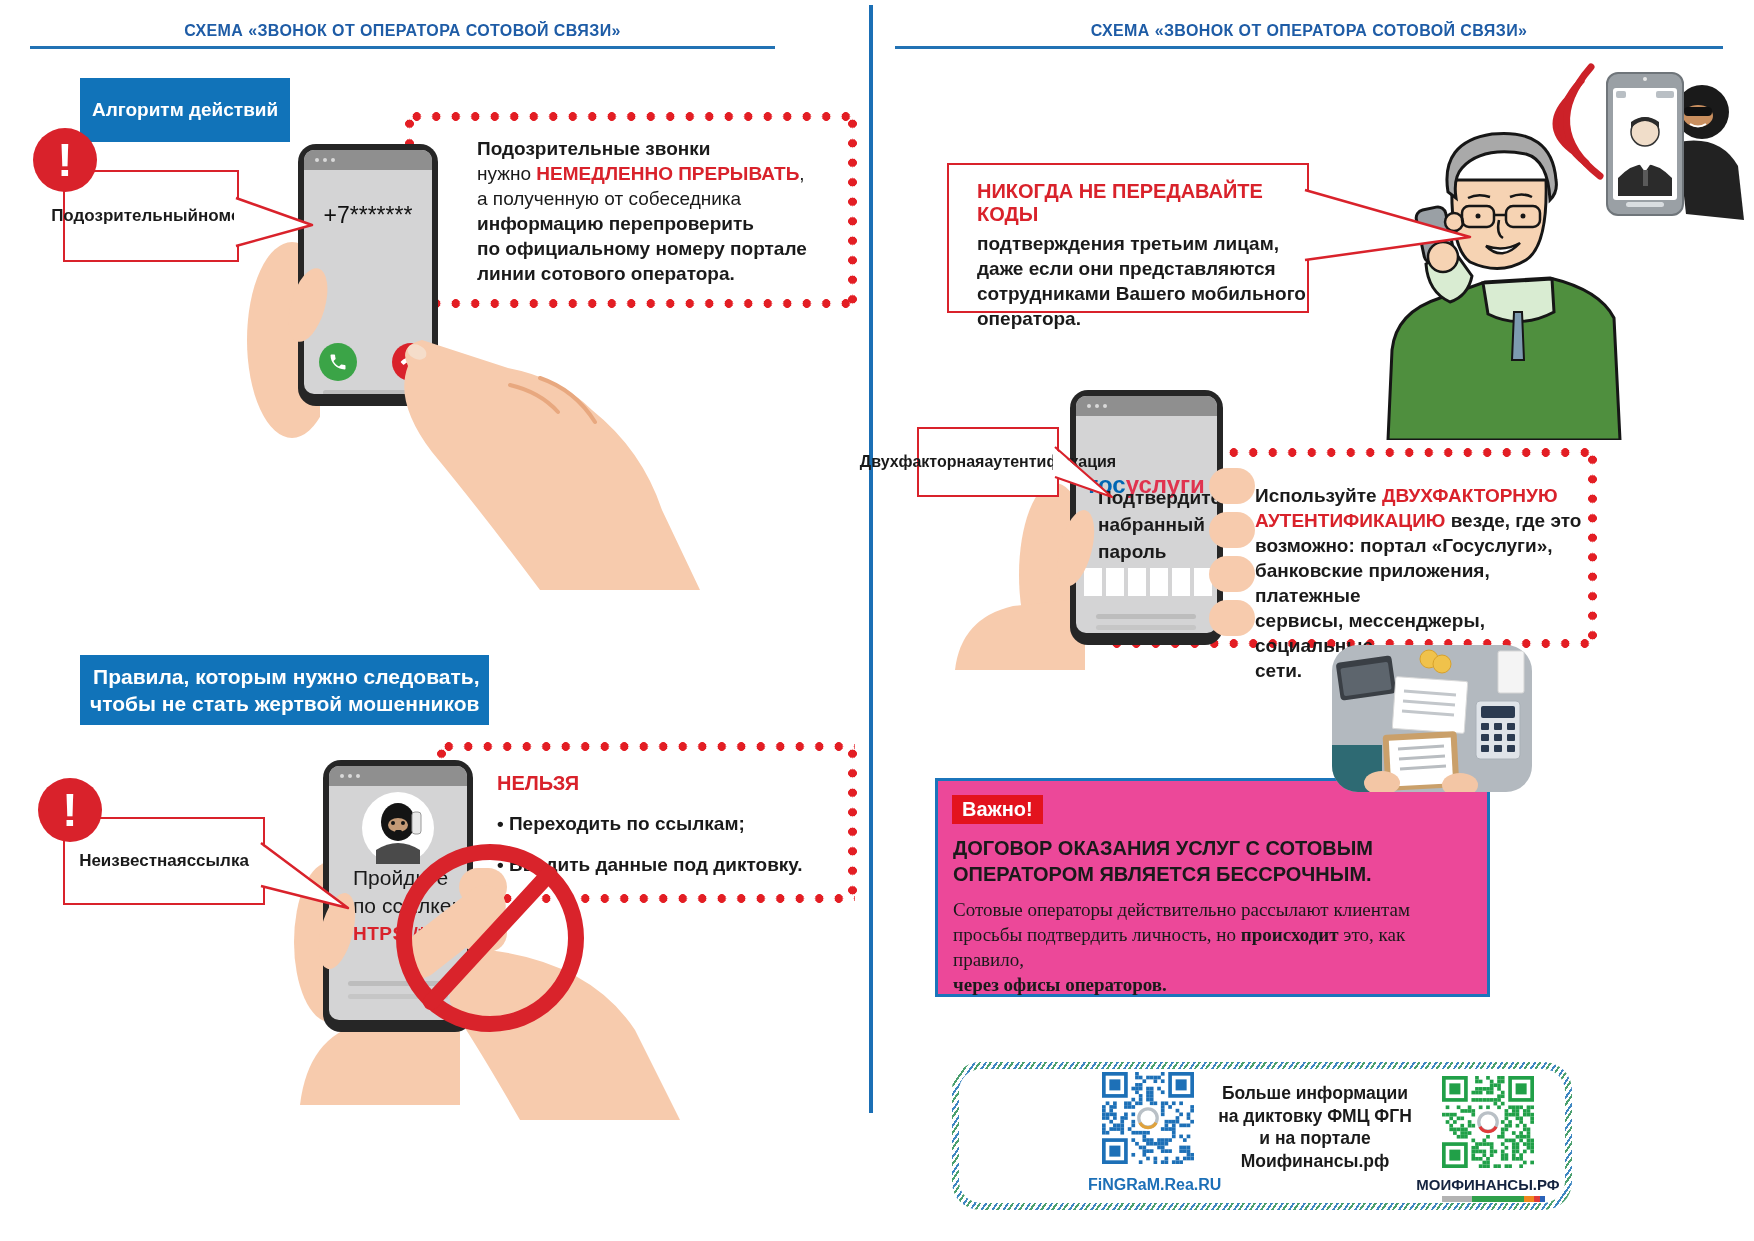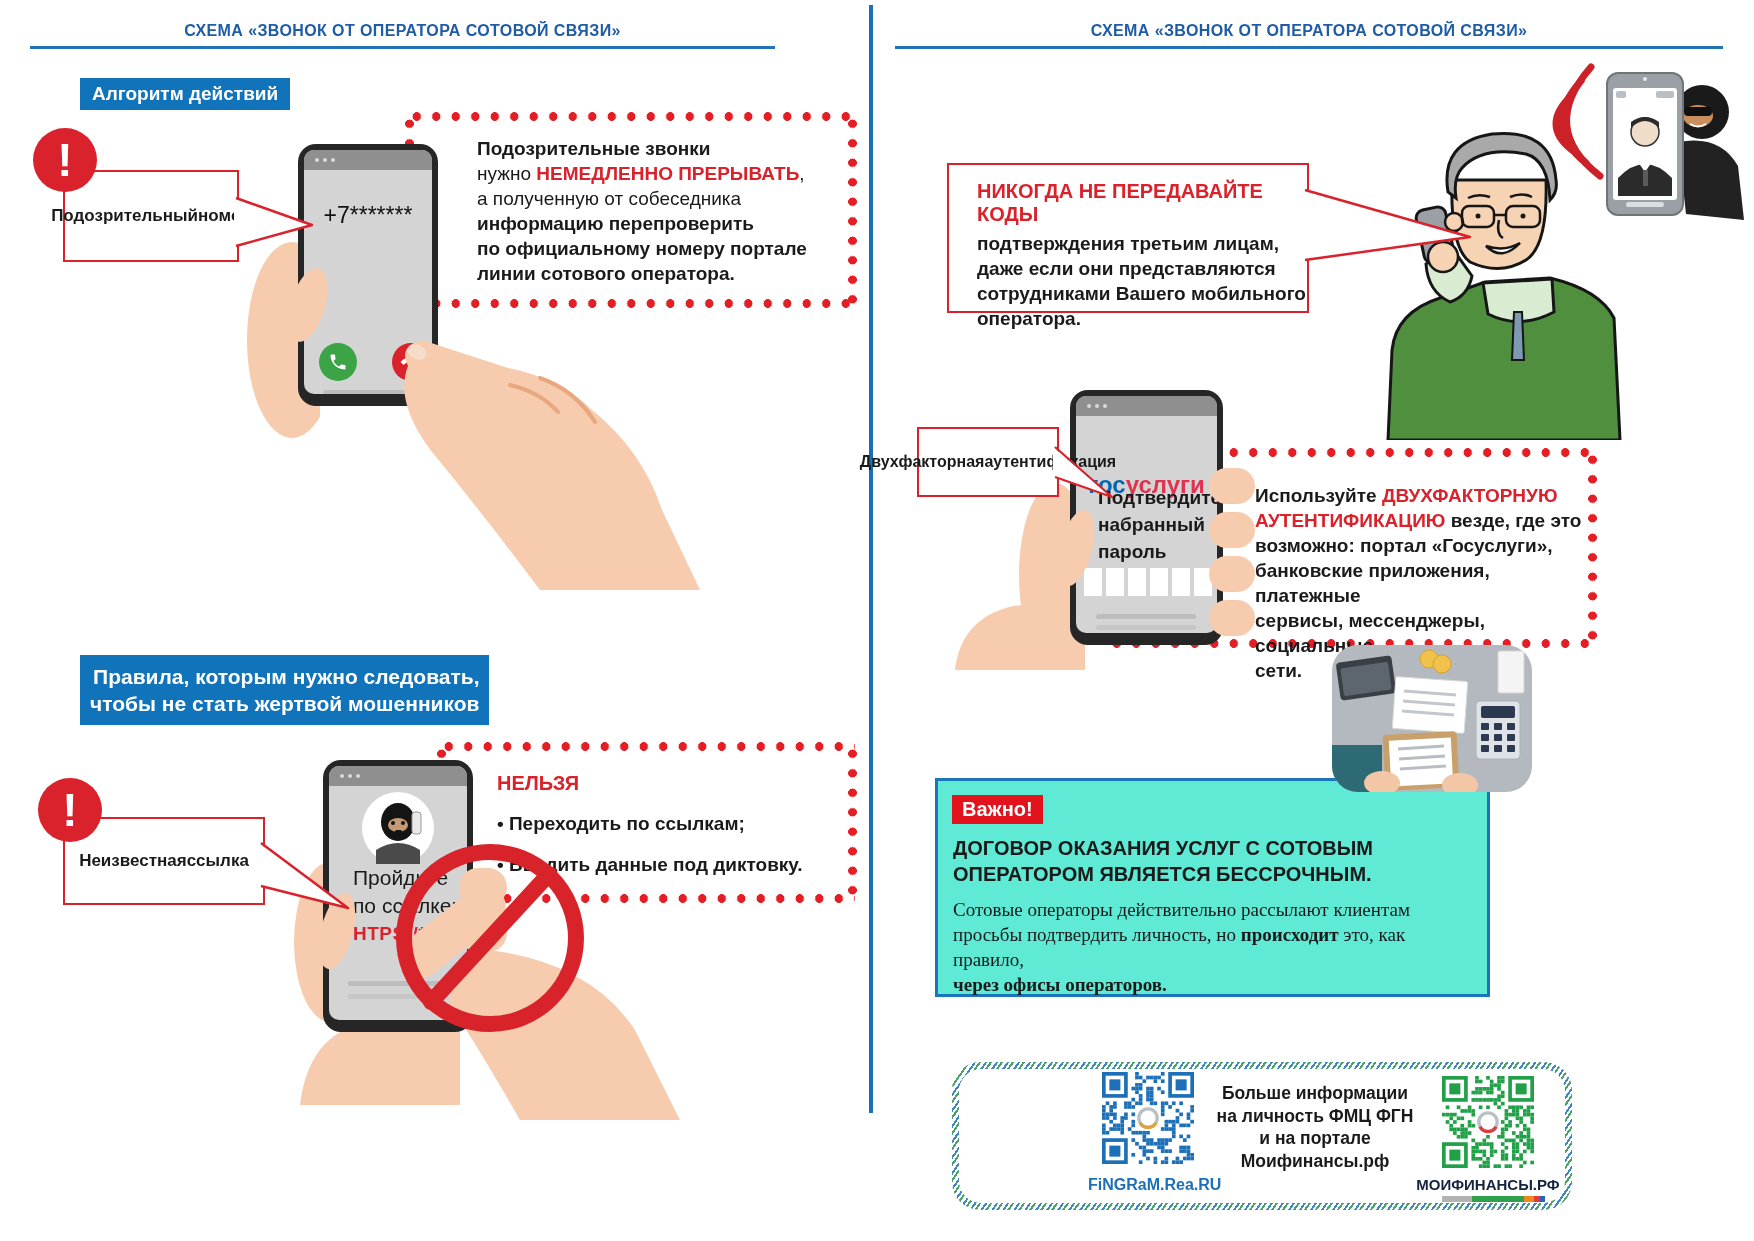--- a/index.html
+++ b/index.html
@@ -31,21 +31,21 @@
   svg{display:block;}
 </style>
 </head>
 <body>
 
 <div id="canvas">
 
   <div class="abs hdr" style="left:30px;top:22px;width:745px;">СХЕМА «ЗВОНОК ОТ ОПЕРАТОРА СОТОВОЙ СВЯЗИ»</div>
   <div class="abs hline" style="left:30px;top:46px;width:745px;"></div>
 
-  <div class="abs badge" style="left:80px;top:78px;font-size:19px;padding:5px 12px;">Алгоритм действий</div>
+  <div class="abs badge" style="left:80px;top:78px;font-size:19px;padding:21px 12px;">Алгоритм действий</div>
 
   <div class="abs dotbox" style="left:405px;top:112px;width:452px;height:196px;">
     <i class="dr" style="top:0;"></i>
     <i class="dr" style="bottom:0;"></i>
     <i class="dc" style="left:0;"></i>
     <i class="dc" style="right:0;"></i>
   </div>
   <div class="abs txt19" style="left:477px;top:136px;width:370px;z-index:2;">
     <div class="b">Подозрительные звонки</div>
     <div><span>нужно </span><span class="red">НЕМЕДЛЕННО ПРЕРЫВАТЬ</span><span>,</span></div>
@@ -320,21 +320,21 @@
       <rect x="52" y="88" width="74" height="56" rx="4" fill="#caa06a" transform="rotate(-3 89 116)"></rect>
       <rect x="58" y="94" width="62" height="46" fill="#fff" transform="rotate(-3 89 117)"></rect>
       <g stroke="#b9bdc1" stroke-width="3">
           <path d="M66 104 L112 101 M67 114 L113 111 M68 124 L114 121"></path>
         </g>
       <ellipse cx="50" cy="138" rx="18" ry="12" fill="#f3c6a5"></ellipse>
       <ellipse cx="128" cy="140" rx="18" ry="12" fill="#f3c6a5"></ellipse>
     </svg>
   </div>
 
-  <div class="abs" style="left:935px;top:778px;width:555px;height:219px;box-sizing:border-box;background:#5eead4;border:3.5px solid #1b75bb;z-index:3;">
+  <div class="abs" style="left:935px;top:778px;width:555px;height:219px;box-sizing:border-box;background:#ec4899;border:3.5px solid #1b75bb;z-index:3;">
     <div class="abs" style="left:14px;top:14px;background:#e3131e;color:#fff;font-weight:bold;font-size:20px;padding:3px 10px;">Важно!</div>
     <div class="abs b" style="left:15px;top:54px;font-size:20px;line-height:26px;">
       <div>ДОГОВОР ОКАЗАНИЯ УСЛУГ С СОТОВЫМ</div>
       <div>ОПЕРАТОРОМ ЯВЛЯЕТСЯ БЕССРОЧНЫМ.</div>
     </div>
     <div class="abs txt19" style="left:15px;top:116px;width:525px;font-family:Liberation Serif, serif;">
       <div>Сотовые операторы действительно рассылают клиентам</div>
       <div><span>просьбы подтвердить личность, но </span><span class="b">происходит</span><span> это, как правило,</span></div>
       <div class="b">через офисы операторов.</div>
     </div>
@@ -516,21 +516,21 @@
       <rect x="0" y="18" width="7" height="7" fill="#1d70b7"></rect>
       <rect x="1" y="19" width="5" height="5" fill="#fff"></rect>
       <rect x="2" y="20" width="3" height="3" fill="#1d70b7"></rect>
       <circle cx="12.5" cy="12.5" r="3.4" fill="#fff"></circle>
       <circle cx="12.5" cy="12.5" r="2.5" fill="none" stroke="#b9c0c6" stroke-width="0.9"></circle>
       <path d="M10.3 13.8 A2.5 2.5 0 0 0 14.7 13.8" fill="none" stroke="#e0a23c" stroke-width="0.9"></path>
     </svg>
   <div class="abs" style="left:1088px;top:1176px;width:120px;text-align:center;color:#1d70b7;font-weight:bold;font-size:16px;z-index:4;">FiNGRaM.Rea.RU</div>
   <div class="abs b" style="left:1205px;top:1082px;width:220px;text-align:center;font-size:17.5px;line-height:22.5px;z-index:4;">
     <div>Больше информации</div>
-    <div>на личность ФМЦ ФГН</div>
+    <div>на диктовку ФМЦ ФГН</div>
     <div>и на портале</div>
     <div>Моифинансы.рф</div>
   </div>
   <svg class="abs" style="left:1442px;top:1076px;z-index:4;" width="92" height="92" viewBox="0 0 25 25">
       <rect x="9" y="0" width="1" height="1" fill="#21a048"></rect>
       <rect x="12" y="0" width="1" height="1" fill="#21a048"></rect>
       <rect x="15" y="0" width="1" height="1" fill="#21a048"></rect>
       <rect x="16" y="0" width="1" height="1" fill="#21a048"></rect>
       <rect x="9" y="1" width="1" height="1" fill="#21a048"></rect>
       <rect x="10" y="1" width="1" height="1" fill="#21a048"></rect>

